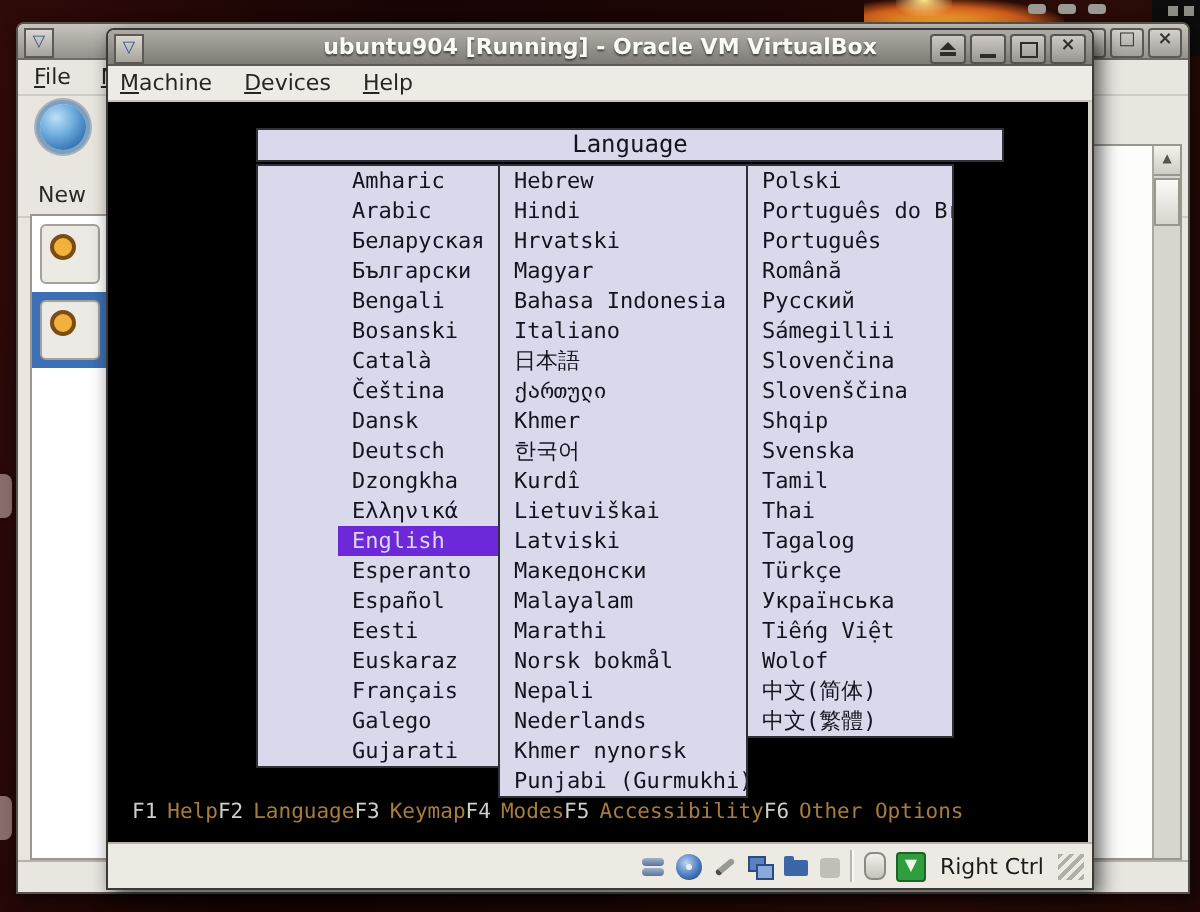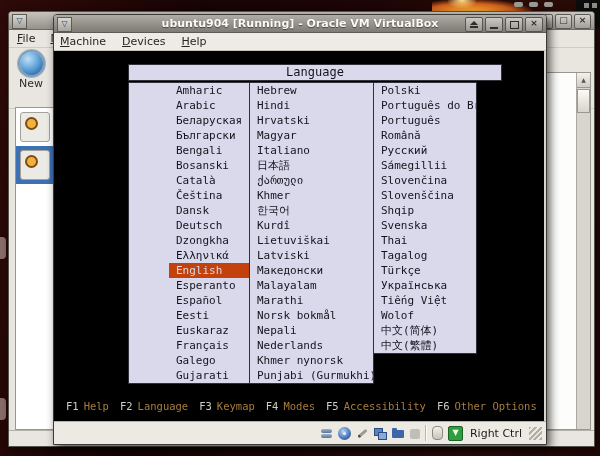--- a/index.html
+++ b/index.html
@@ -26,21 +26,21 @@
     border:1px solid #5c5a55;font-size:8px;line-height:12px;text-align:center;color:#2c4f8a;}
   .mgr-buttons{position:absolute;right:3px;top:2px;display:flex;gap:2px;}
   .mgr-btn{width:15px;height:13px;background:linear-gradient(#d3d1c9,#a19f97);border:1px solid #5c5a55;
     font-size:9px;line-height:11px;text-align:center;color:#33322f;font-weight:bold;border-radius:2px;}
   .mgr-menubar{height:17px;background:#e9e6e0;border-bottom:1px solid #cfccc5;padding-left:8px;
     display:flex;gap:15px;align-items:center;font-size:11px;color:#272623;}
   .mitem{display:inline-block;text-align:center;}
   .mitem::first-letter{text-decoration:underline;}
   .mgr-toolbar{height:56px;display:flex;align-items:flex-start;padding:4px 0 0 10px;gap:14px;
     border-bottom:1px solid #cfccc5;}
-  .tool-btn{display:flex;flex-direction:column;align-items:center;gap:2px;font-size:11px;color:#2b2a27;}
+  .tool-btn{display:flex;flex-direction:column;align-items:center;gap:16px;font-size:11px;color:#2b2a27;}
   .icon-new{width:23px;height:23px;border-radius:50%;
     background:radial-gradient(circle at 35% 30%, #bfe0f7 0%, #6faede 40%, #2a67ab 85%);
     box-shadow:0 0 0 2px rgba(90,140,190,.5), 0 0 0 3px rgba(40,80,130,.35);}
   .icon-gear{width:23px;height:23px;border-radius:50%;
     background:radial-gradient(circle at 35% 30%, #ffe9a8 0%, #f0b94e 45%, #b07818 85%);}
   .mgr-list{position:absolute;left:6px;top:95px;width:260px;height:321px;background:#ffffff;
     border:1px solid #9a978f;}
   .vmrow{height:38px;display:flex;align-items:center;padding-left:4px;}
   .vmrow.sel{background:#3c6fb4;}
   .vm-os-icon{width:28px;height:28px;background:#eceae4;border:1px solid #a5a29a;border-radius:3px;position:relative;overflow:hidden;}
@@ -80,22 +80,22 @@
     font-family:"DejaVu Sans Mono","DejaVu Sans",monospace;}
 
   
   .lang-header{position:absolute;left:74px;top:13px;width:374px;height:17px;background:#d9d9eb;
     border:1px solid #303038;box-sizing:border-box;text-align:center;font-size:12px;line-height:15px;color:#14141e;}
   .lang-col{position:absolute;top:31px;background:#d9d9eb;border:1px solid #303038;box-sizing:border-box;}
   .col1{left:74px;width:122px;padding-left:40px;}
   .col2{left:195px;width:125px;}
   .col3{left:319px;width:104px;}
   .lang-row{height:15px;line-height:15px;font-size:11px;color:#14141e;padding-left:7px;white-space:nowrap;overflow:hidden;}
-  .lang-row.selected{background:#c2410c;color:#d9d9eb;}
-  .fnbar{position:absolute;left:12px;top:349px;width:470px;display:flex;gap:11px;
+  .lang-row.selected{background:#6d28d9;color:#d9d9eb;}
+  .fnbar{position:absolute;left:12px;top:349px;width:470px;display:flex;
     font-size:10.5px;white-space:nowrap;}
   .fn-key{color:#cfcfc8;}
   .fn-label{color:#a97c3d;margin-left:5px;}
 
   
   .vm-status{height:22px;background:#edeae4;border-top:1px solid #b4b1a9;display:flex;align-items:center;
     justify-content:flex-end;padding-right:4px;gap:5px;}
   .sb-sep{width:1px;height:16px;background:#b9b6ae;border-right:1px solid #fbfaf6;}
   .sbicon{width:13px;height:13px;position:relative;display:inline-block;}
   .i-hdd::before{content:"";position:absolute;left:1px;top:2px;width:11px;height:4px;border-radius:2px;
@@ -222,20 +222,21 @@
           <div class="lang-row">Euskaraz</div>
           <div class="lang-row">Français</div>
           <div class="lang-row">Galego</div>
           <div class="lang-row">Gujarati</div>
         </div>
       <div class="lang-col col2">
           <div class="lang-row">Hebrew</div>
           <div class="lang-row">Hindi</div>
           <div class="lang-row">Hrvatski</div>
           <div class="lang-row">Magyar</div>
+          <div class="lang-row">Bahasa Indonesia</div>
           <div class="lang-row">Italiano</div>
           <div class="lang-row">日本語</div>
           <div class="lang-row">ქართული</div>
           <div class="lang-row">Khmer</div>
           <div class="lang-row">한국어</div>
           <div class="lang-row">Kurdî</div>
           <div class="lang-row">Lietuviškai</div>
           <div class="lang-row">Latviski</div>
           <div class="lang-row">Македонски</div>
           <div class="lang-row">Malayalam</div>
@@ -250,20 +251,21 @@
           <div class="lang-row">Polski</div>
           <div class="lang-row">Português do Brasil</div>
           <div class="lang-row">Português</div>
           <div class="lang-row">Română</div>
           <div class="lang-row">Русский</div>
           <div class="lang-row">Sámegillii</div>
           <div class="lang-row">Slovenčina</div>
           <div class="lang-row">Slovenščina</div>
           <div class="lang-row">Shqip</div>
           <div class="lang-row">Svenska</div>
+          <div class="lang-row">Tamil</div>
           <div class="lang-row">Thai</div>
           <div class="lang-row">Tagalog</div>
           <div class="lang-row">Türkçe</div>
           <div class="lang-row">Українська</div>
           <div class="lang-row">Tiếng Việt</div>
           <div class="lang-row">Wolof</div>
           <div class="lang-row">中文(简体)</div>
           <div class="lang-row">中文(繁體)</div>
         </div>
       <div class="fnbar">

